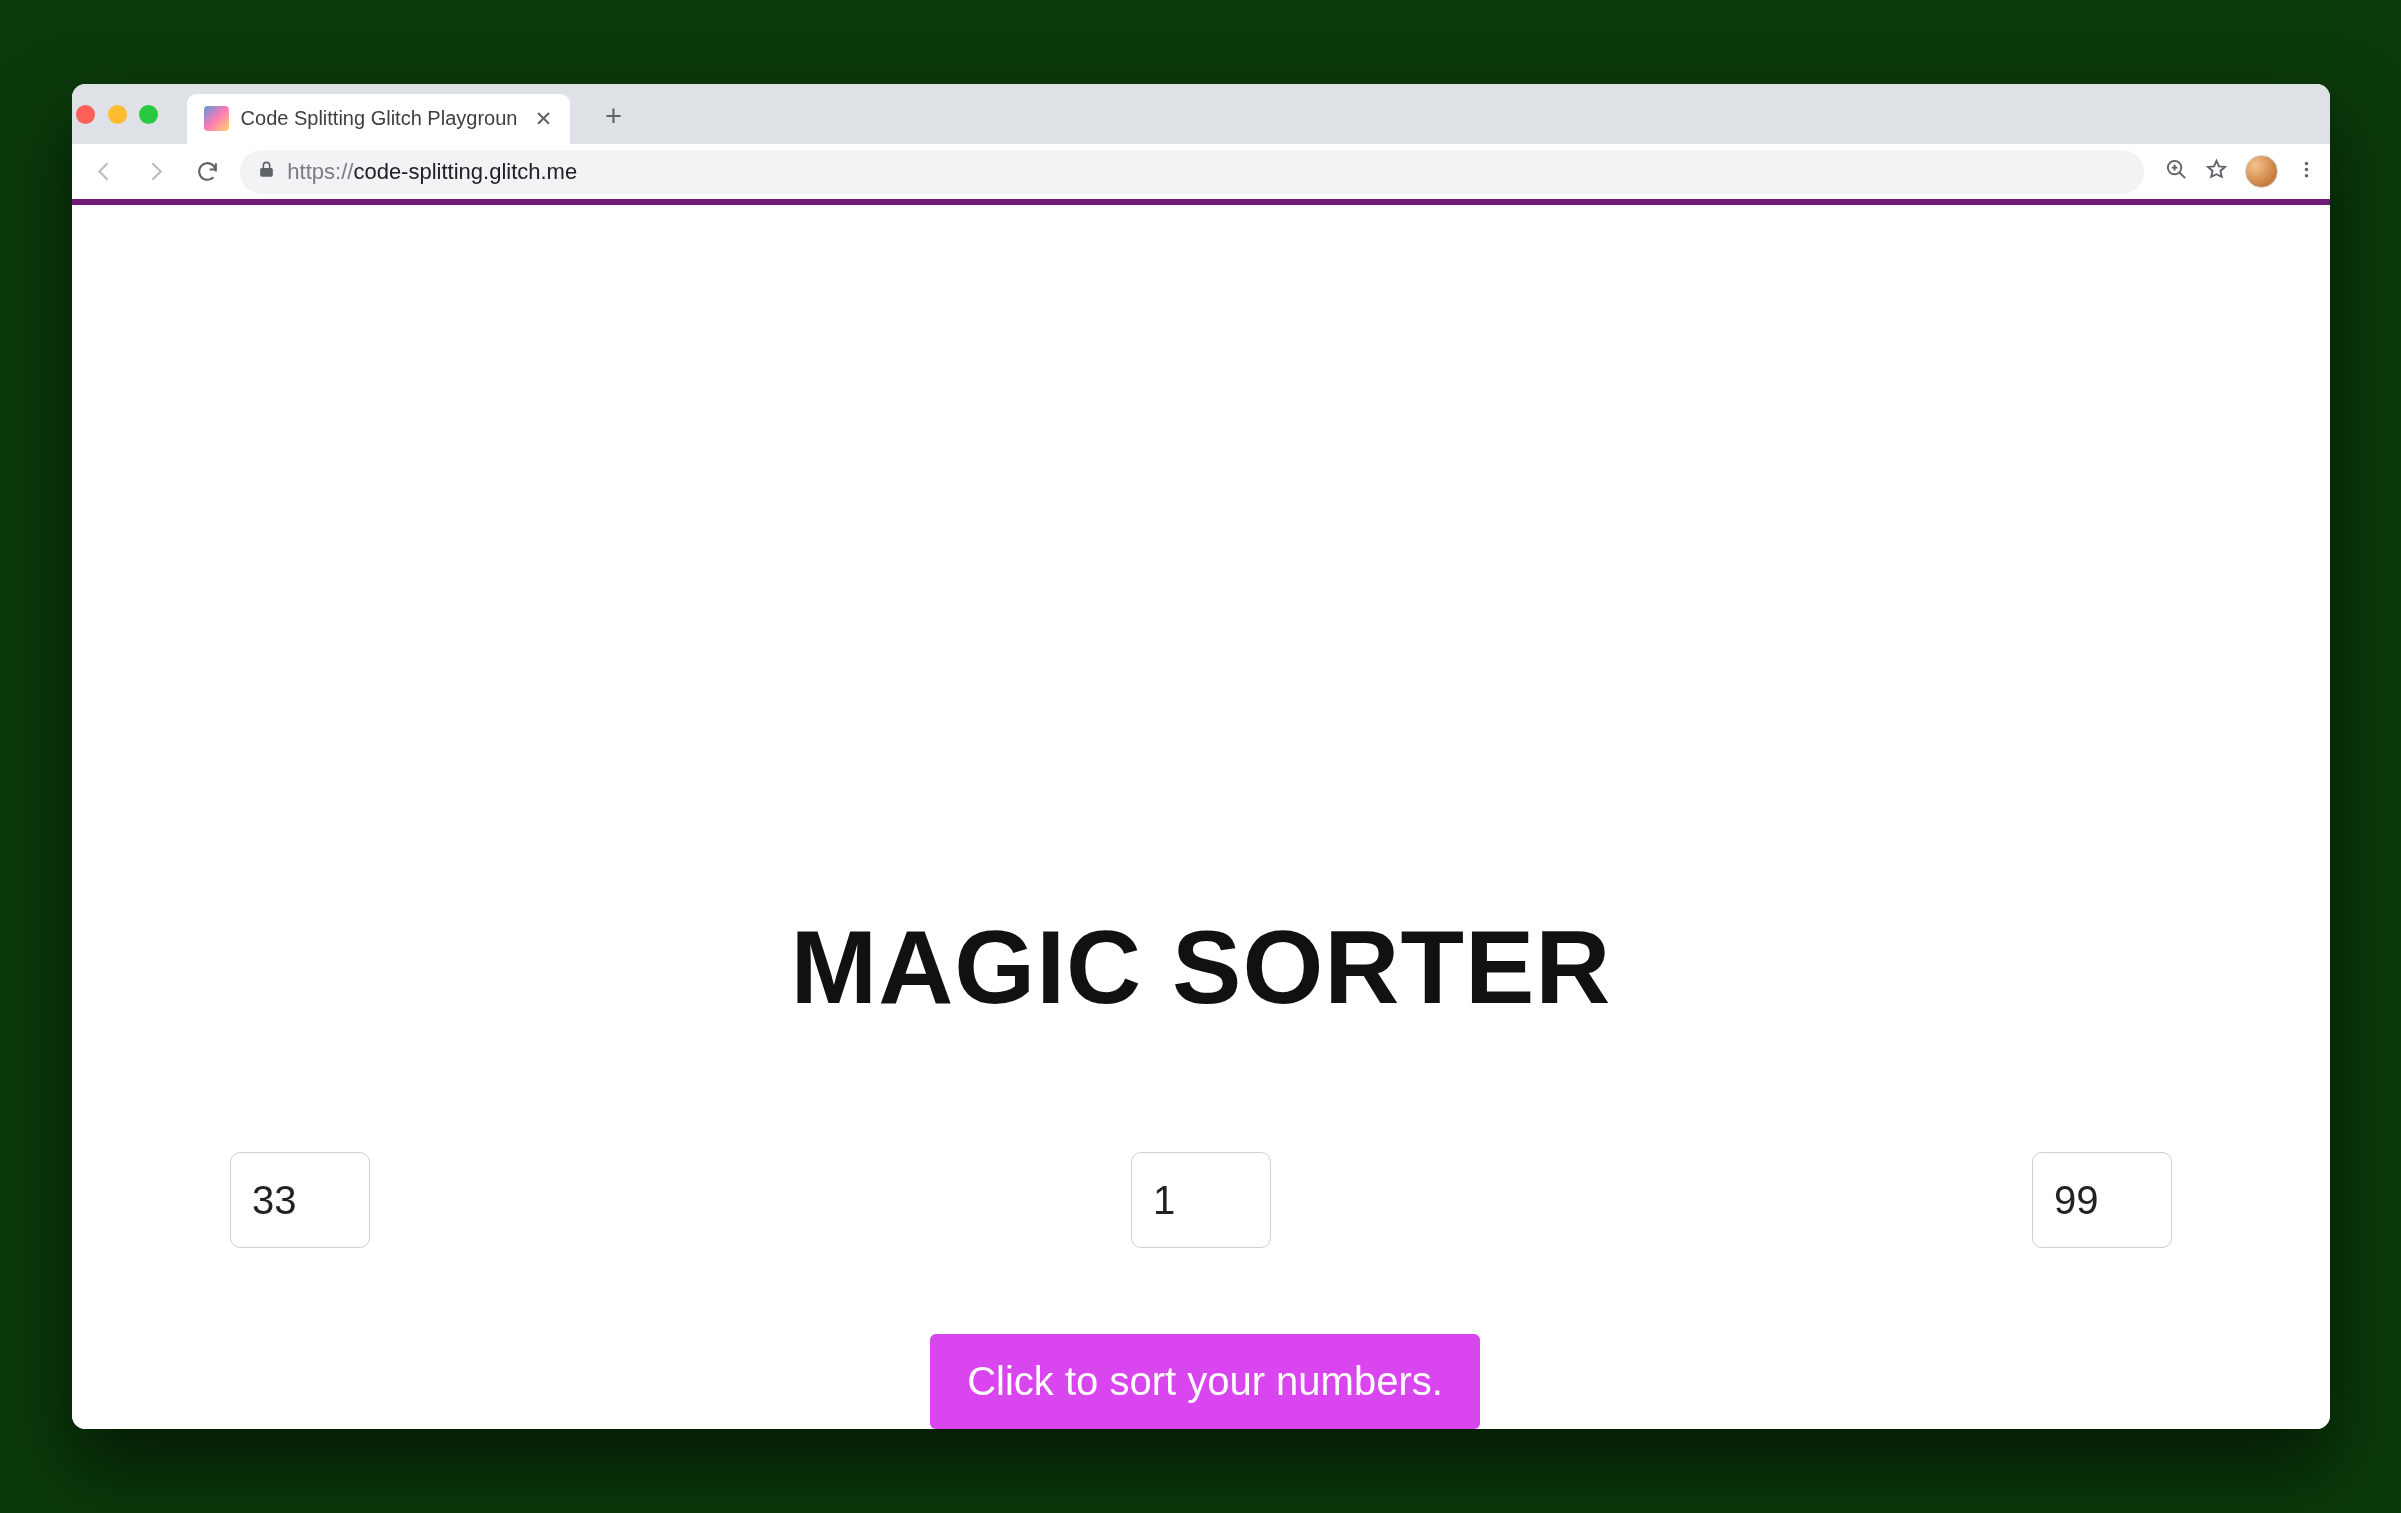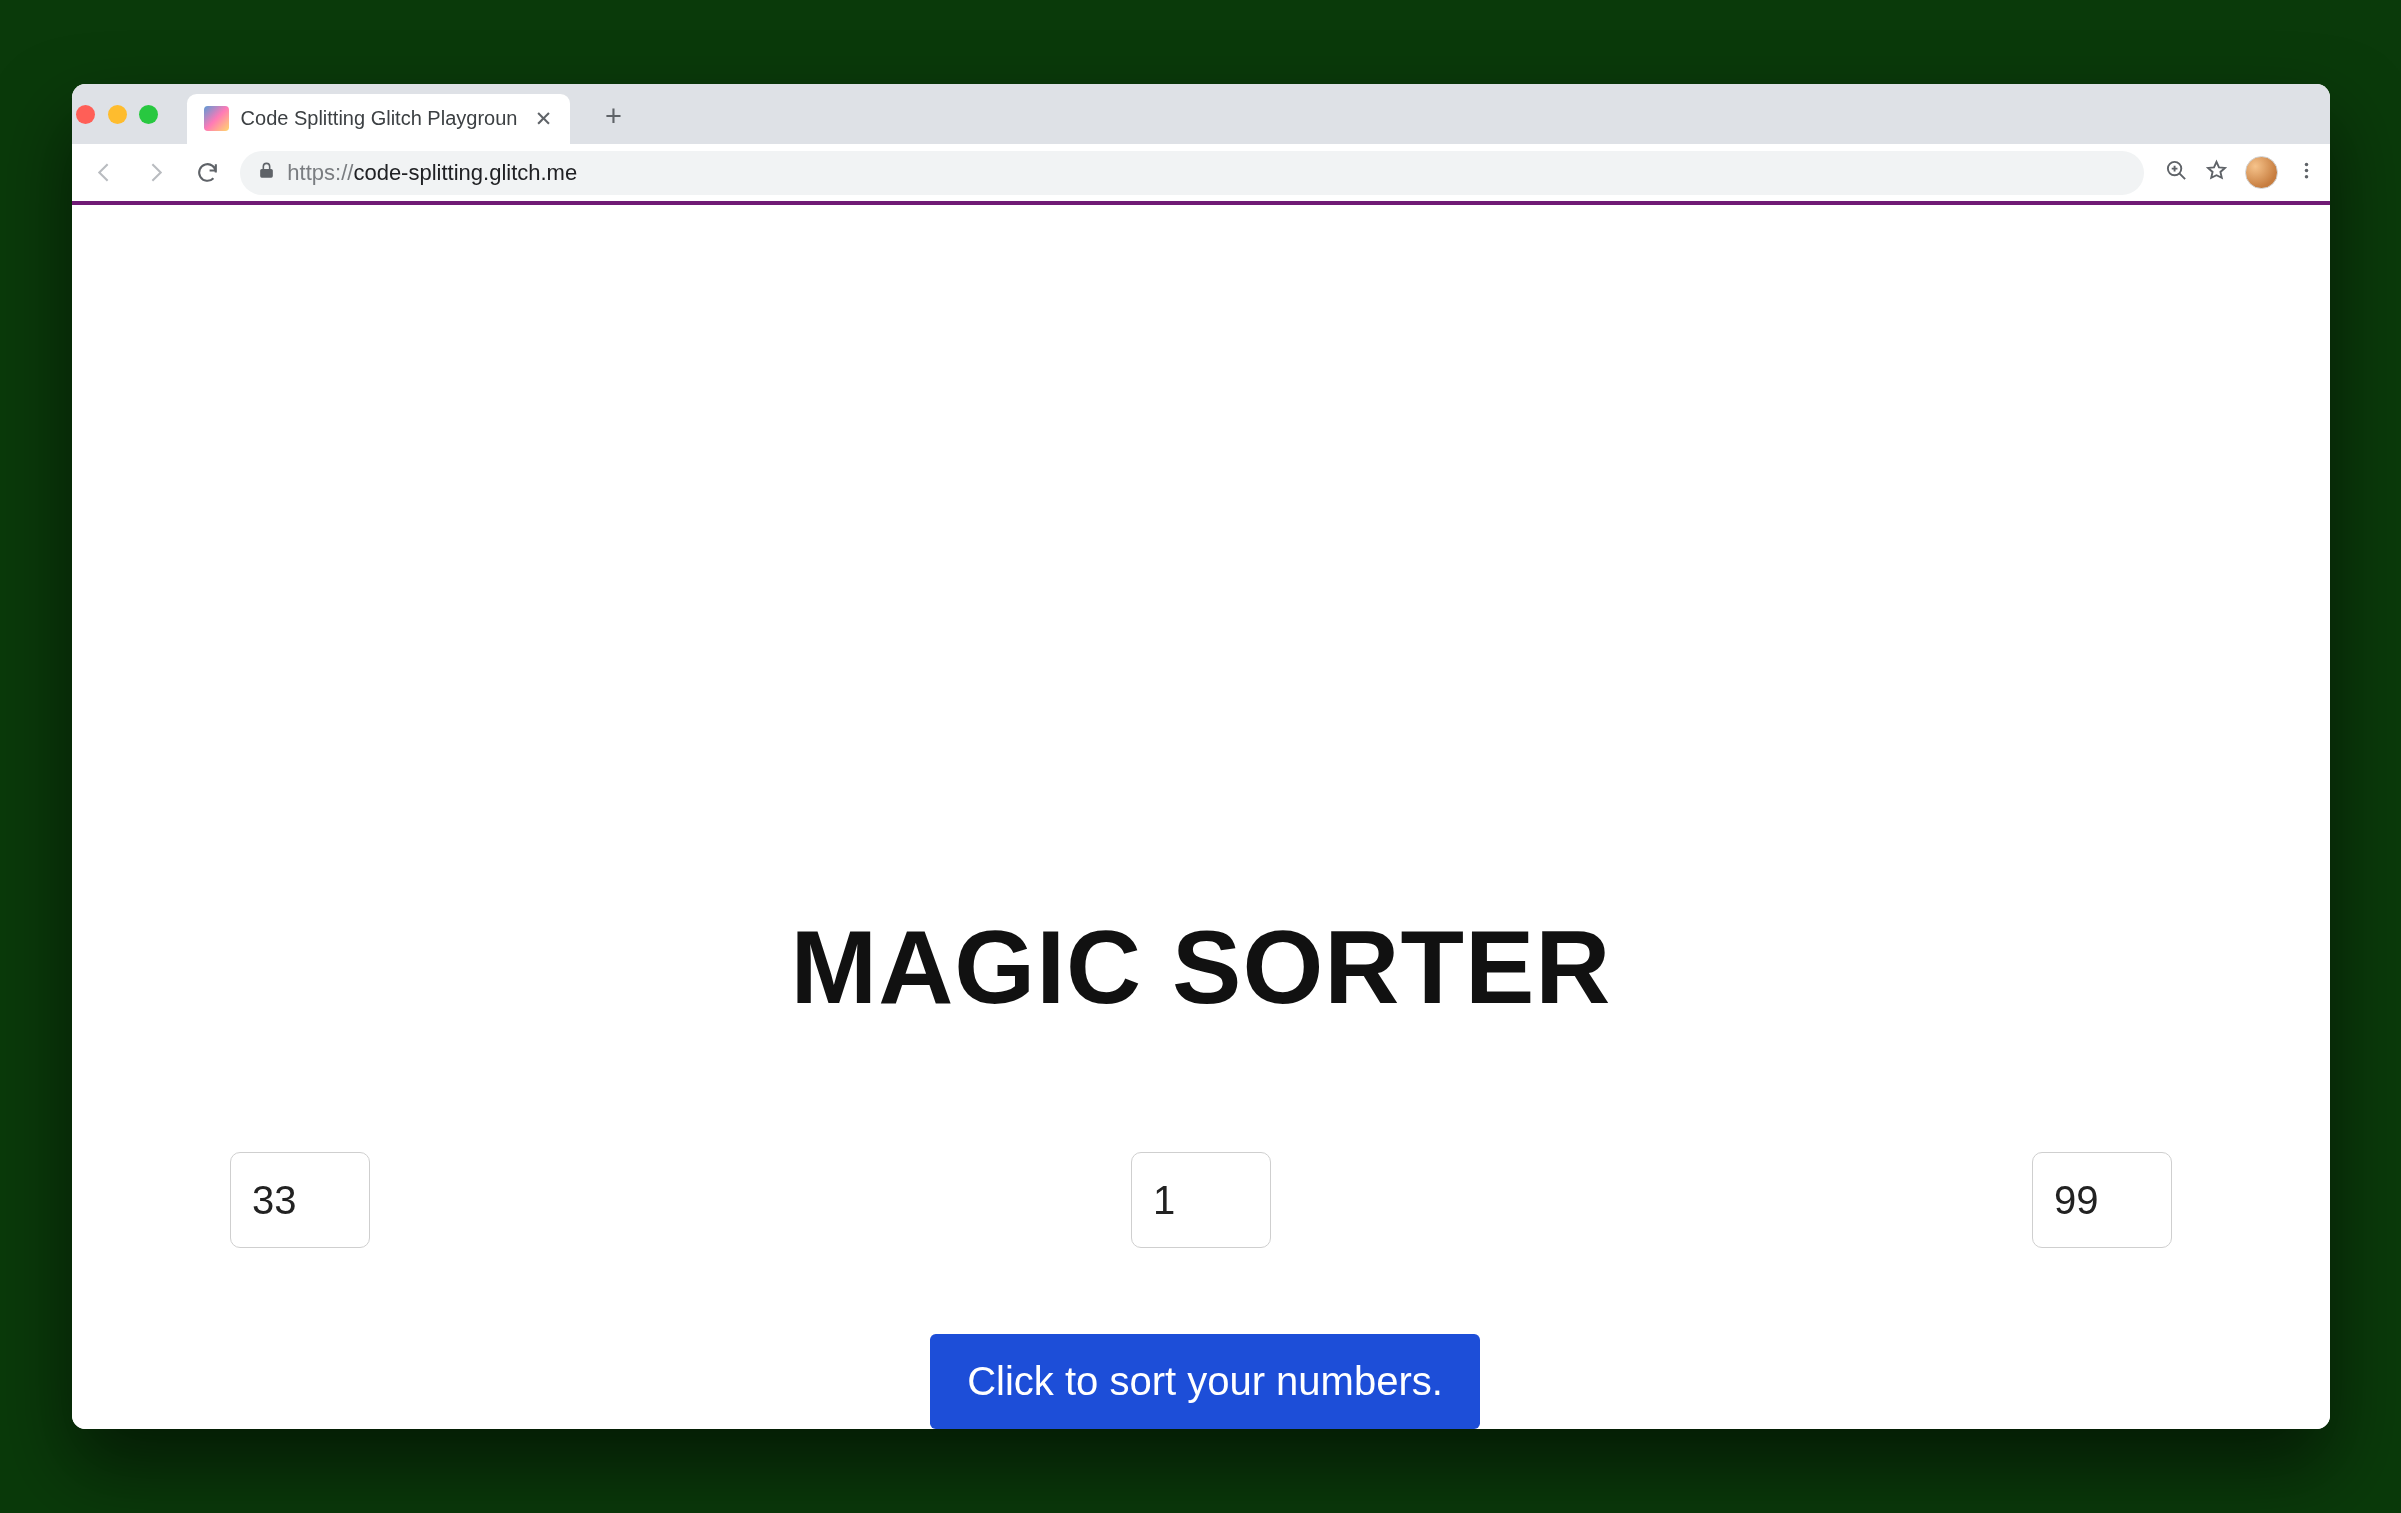--- a/index.html
+++ b/index.html
@@ -64,21 +64,21 @@
   .newtab {
     width: 38px; height:38px; border-radius:50%;
     display:flex; align-items:center; justify-content:center;
     margin-left: 13.4px; margin-top:5.8px;
     color:#5f6368; font-size:29px;
   }
   
   .toolbar {
     height: 61px;
     background:#ffffff;
-    border-bottom:4px solid #701a75;
+    border-bottom:6px solid #701a75;
     display:flex;
     align-items:center;
     padding: 0 13.4px;
     gap: 13.4px;
   }
   .navbtn {
     width:38px; height:38px; display:flex; align-items:center; justify-content:center;
     color:#5f6368;
   }
   .navbtn.disabled { color:#b9bcc0; }
@@ -132,21 +132,21 @@
     height: 96px;
     border: 1.9px solid #cfcfcf;
     border-radius: 10px;
     font-size: 40px;
     padding: 0 21px;
     color:#222;
     background:#fff;
   }
   .sort-btn {
     margin-top: 86px;
-    background:#1d4ed8;
+    background:#d946ef;
     color:#fff;
     border:none;
     font-size: 40px;
     padding: 25px 37px;
     border-radius: 5.8px;
     cursor:pointer;
     font-family: inherit;
     margin-left: 8px;
   }
 </style>

